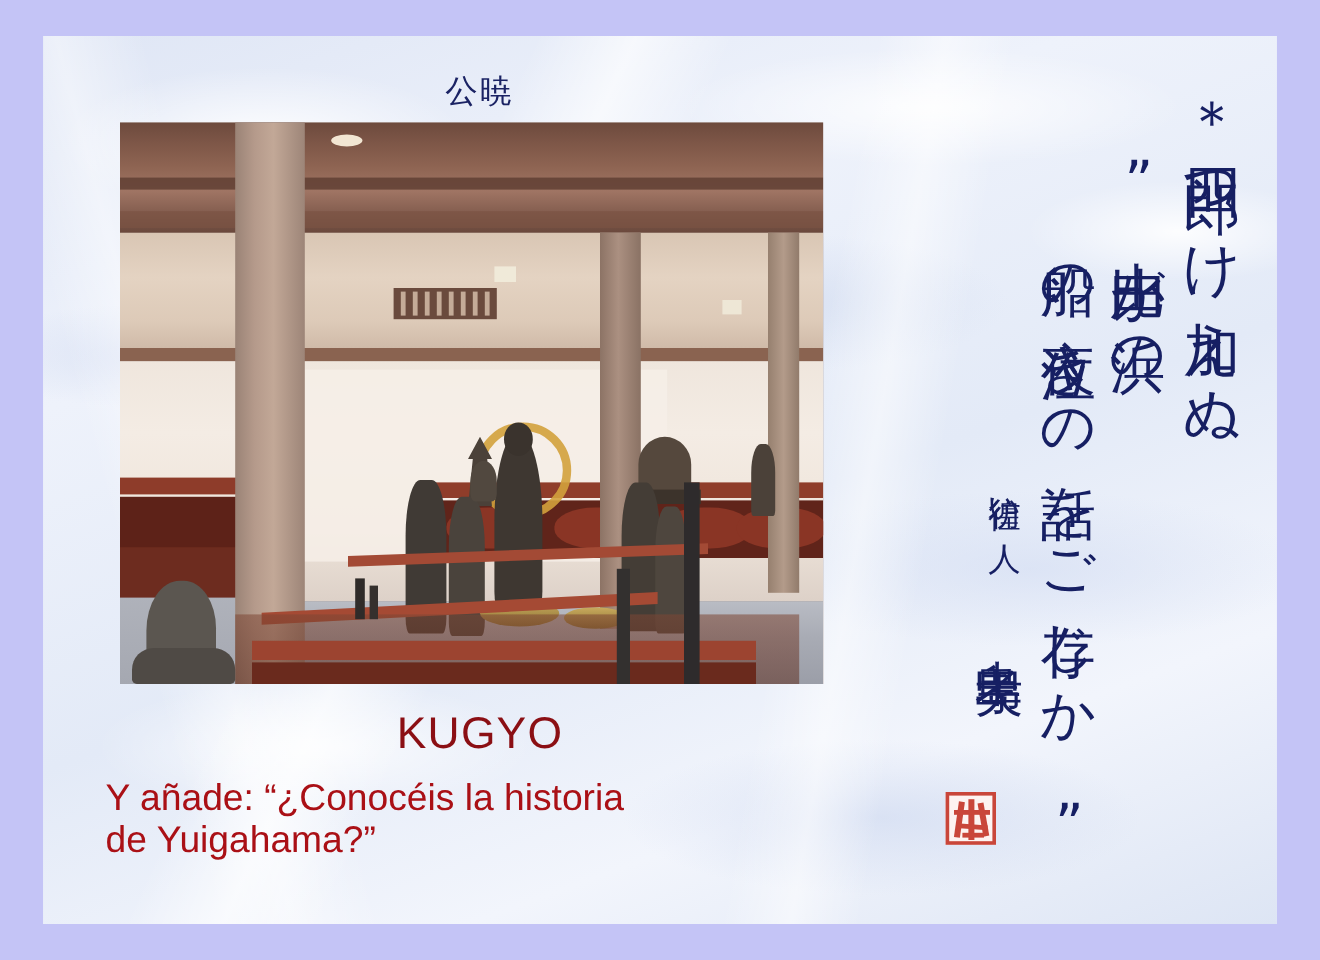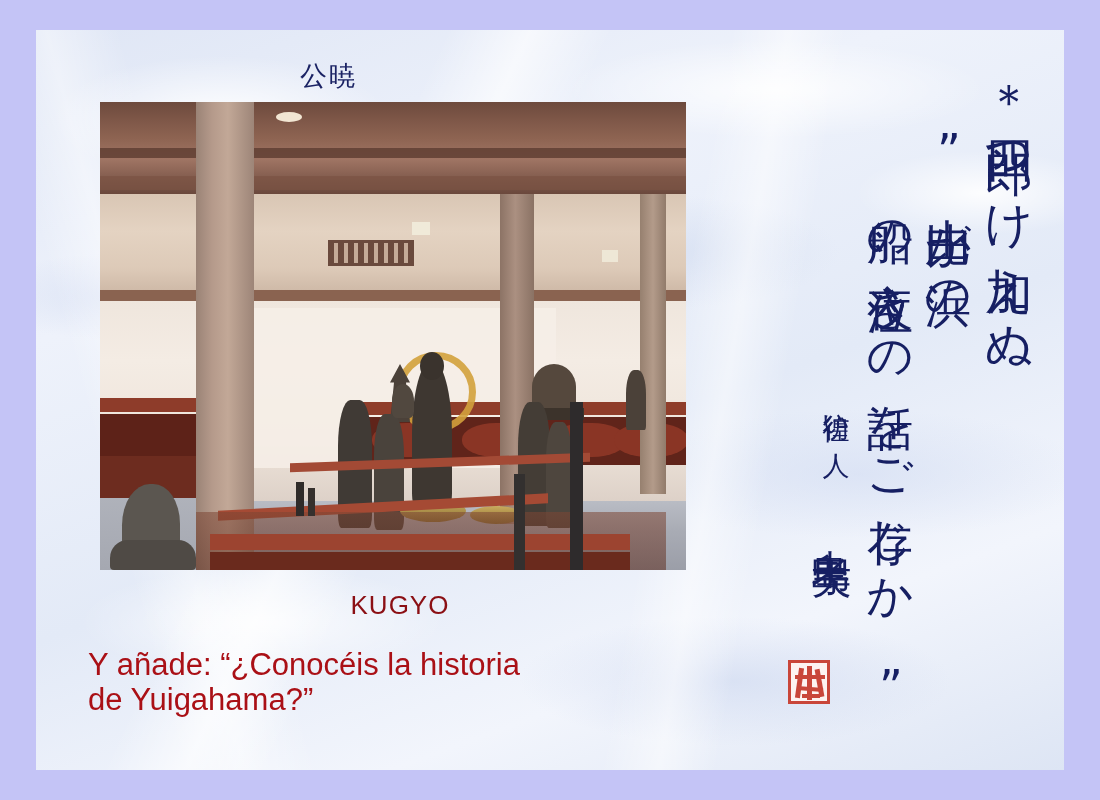--- a/index.html
+++ b/index.html
@@ -35,21 +35,21 @@
     content:"";position:absolute;inset:0;
     background:
       linear-gradient(115deg, rgba(255,255,255,0) 30%, rgba(255,255,255,.65) 36%, rgba(255,255,255,0) 42%),
       linear-gradient(100deg, rgba(255,255,255,0) 60%, rgba(255,255,255,.5) 65%, rgba(255,255,255,0) 70%),
       linear-gradient(75deg, rgba(255,255,255,0) 12%, rgba(255,255,255,.45) 17%, rgba(255,255,255,0) 23%);
     pointer-events:none;
   }
 
   
   #title{
-    position:absolute;left:300px;top:58px;width:200px;
+    position:absolute;left:300px;top:58px;width:200px;text-align:center;
     font-size:27px;color:#1b2364;letter-spacing:2px;z-index:4;
   }
 
   
   #photo{
     position:absolute;left:100px;top:102px;width:586px;height:468px;z-index:3;
     overflow:hidden;background:#9a8479;
   }
   .ph{position:absolute;}
   
@@ -119,21 +119,21 @@
   .rock{left:22px;top:382px;width:58px;height:86px;background:#5b5650;
      border-radius:48% 46% 12% 12%;}
   .rock2{left:10px;top:438px;width:86px;height:30px;background:#4f4a45;border-radius:18px 18px 4px 4px;}
   .cab{left:0;top:350px;width:100px;height:46px;background:#6d2c1f;}
   .lamp{left:196px;top:380px;width:8px;height:34px;background:#2f2b29;}
   .lamp2{left:208px;top:386px;width:7px;height:28px;background:#35302d;}
 
   
   #kugyo{
     position:absolute;left:240px;top:590px;width:320px;text-align:center;
-    font-size:26px;color:#8b0f14;letter-spacing:1px;z-index:4;
+    font-size:37px;color:#8b0f14;letter-spacing:1px;z-index:4;
   }
   
   #spanish{
     position:absolute;left:88px;top:648px;width:600px;z-index:4;
     font-size:31px;line-height:1.12;color:#aa1016;
   }
   #spanish div{white-space:nowrap;}
 
   
   .vcol{

